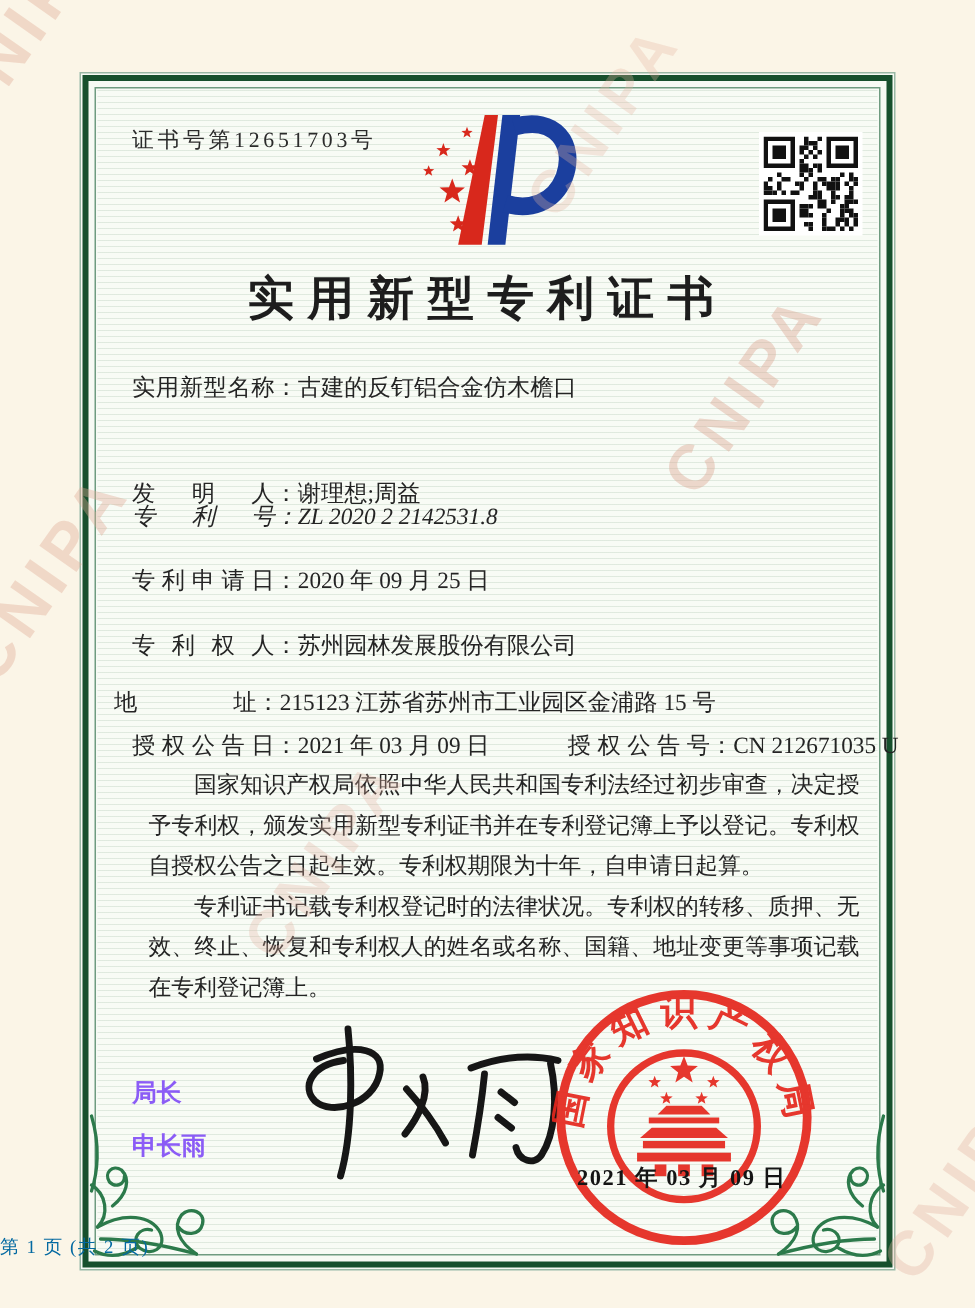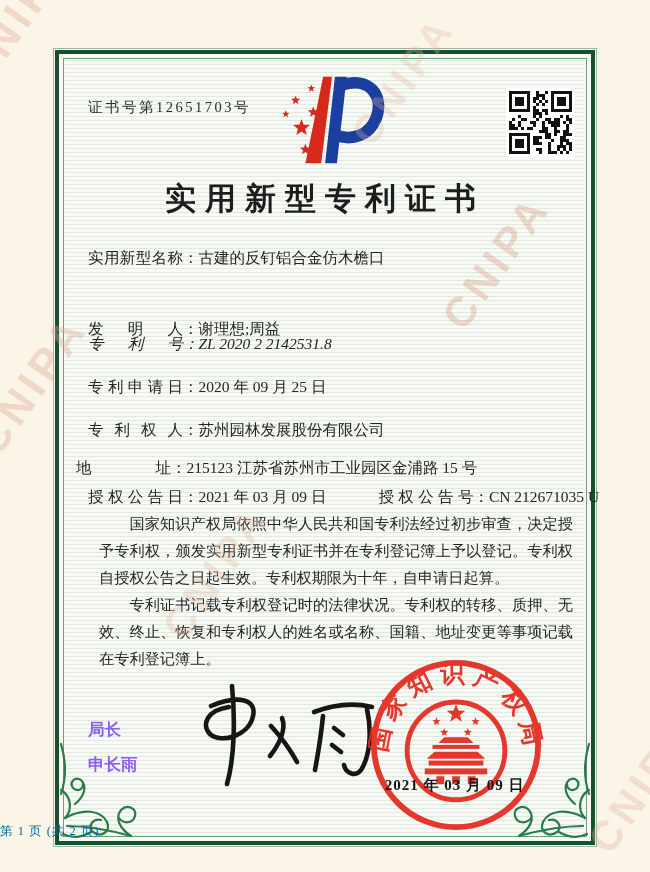--- a/index.html
+++ b/index.html
@@ -18,21 +18,21 @@
   .wm6{left:566px;top:762px;font-size:42px;color:rgba(226,176,158,0.34);}
   
   .frame{position:absolute;left:53px;top:48px;width:542px;height:797px;z-index:1;
          border:1px solid #9ab8a4;background:#f7faf4;}
   .frame .thick{position:absolute;inset:1px;border:4px solid #17502d;}
   .frame .thin{position:absolute;inset:9px;border:1px solid #6f9b80;}
   .frame .paper{position:absolute;inset:11px;background-color:#f8fbf5;
       background-image:repeating-linear-gradient(180deg,rgba(96,142,106,0.16) 0 1px,rgba(255,255,255,0) 1px 4px);}
   
   .content{position:absolute;inset:0;z-index:2;}
-  .certno{position:absolute;left:88px;top:84px;font-size:14.5px;letter-spacing:2.5px;color:#2b2b2b;margin-top:14px;}
+  .certno{position:absolute;left:88px;top:84px;font-size:14.5px;letter-spacing:2.5px;color:#2b2b2b;}
   .logo{position:absolute;left:272px;top:68px;width:118px;height:100px;}
   .qr{position:absolute;left:506px;top:88px;width:63px;height:63px;background:#fff;padding:3px;}
   .title{position:absolute;left:0;width:650px;top:178px;text-align:center;
          font-size:31px;font-weight:bold;letter-spacing:9px;color:#1d1d1d;}
   .fields{position:absolute;left:88px;top:0;width:480px;}
   .frow{position:absolute;left:0;font-size:15.5px;white-space:nowrap;}
   .flabel{display:inline-block;width:95px;text-align:justify;text-align-last:justify;font-weight:500;color:#242424;}
   .fval{color:#242424;}
   .r0{top:248px;} .r1{top:291px;margin-top:28px;} .r2{top:334px;font-style:italic;} .r3{top:377px;}
   .r4{top:420px;} .r5{top:458px;} .r6{top:487px;}

